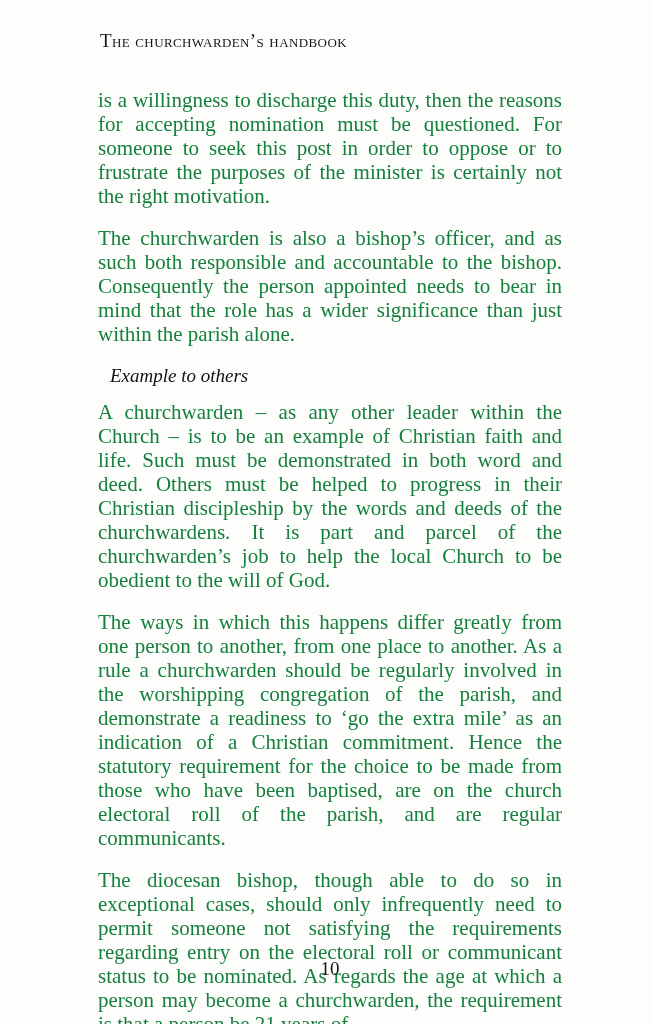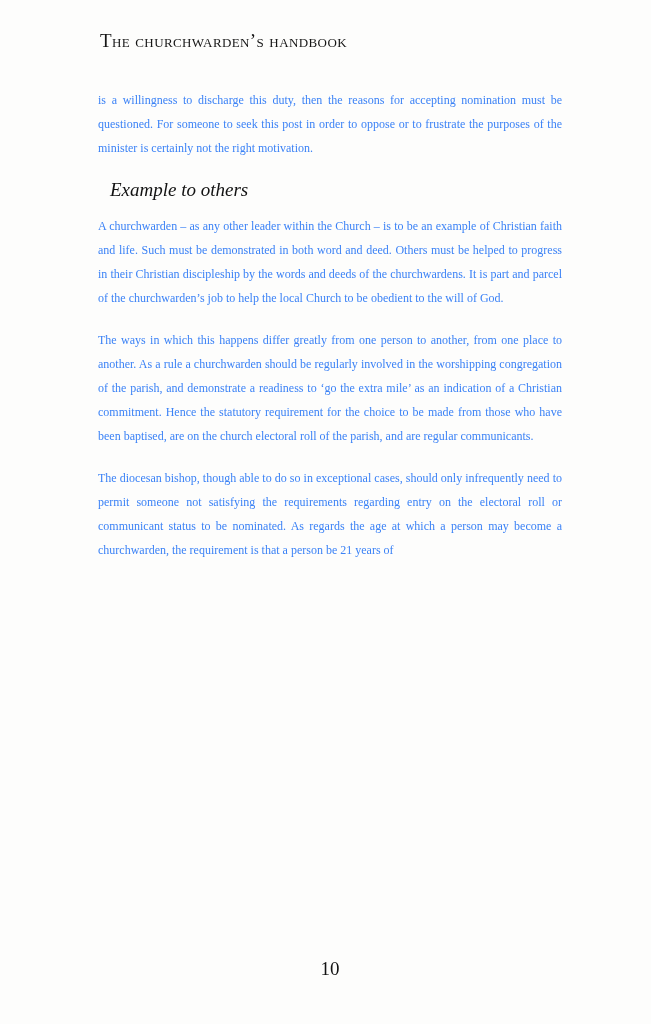--- a/index.html
+++ b/index.html
@@ -27,24 +27,24 @@
     color: #161616;
   }
   .text-block {
     position: absolute;
     left: 98px;
     top: 88px;
     width: 464px;
   }
   .body-para {
     margin: 0 0 18px 0;
-    font-size: 12px;
+    font-size: 21px;
     line-height: 24px;
     text-align: justify;
-    color: #3b82f6;
+    color: #15803d;
   }
   .section-heading {
     margin: 12px;
     font-size: 19px;
     line-height: 24px;
     font-style: italic;
     font-weight: normal;
     color: #121212;
   }
   .page-number {
@@ -59,20 +59,21 @@
 </style>
 </head>
 <body>
 
 <div class="page">
   <header class="running-head">The churchwarden’s handbook</header>
 
   <main class="text-block">
     <p class="body-para">is a willingness to discharge this duty, then the reasons for accepting nomination must be questioned. For someone to seek this post in order to oppose or to frustrate the purposes of the minister is certainly not the right motivation.</p>
 
+    <p class="body-para">The churchwarden is also a bishop’s officer, and as such both responsible and accountable to the bishop. Consequently the person appointed needs to bear in mind that the role has a wider significance than just within the parish alone.</p>
 
     <h2 class="section-heading">Example to others</h2>
 
     <p class="body-para">A churchwarden – as any other leader within the Church – is to be an example of Christian faith and life. Such must be demonstrated in both word and deed. Others must be helped to progress in their Christian discipleship by the words and deeds of the churchwardens. It is part and parcel of the churchwarden’s job to help the local Church to be obedient to the will of God.</p>
 
     <p class="body-para">The ways in which this happens differ greatly from one person to another, from one place to another. As a rule a churchwarden should be regularly involved in the worshipping congregation of the parish, and demonstrate a readiness to ‘go the extra mile’ as an indication of a Christian commitment. Hence the statutory requirement for the choice to be made from those who have been baptised, are on the church electoral roll of the parish, and are regular communicants.</p>
 
     <p class="body-para">The diocesan bishop, though able to do so in exceptional cases, should only infrequently need to permit someone not satisfying the requirements regarding entry on the electoral roll or communicant status to be nominated. As regards the age at which a person may become a churchwarden, the requirement is that a person be 21 years of</p>
   </main>
 

